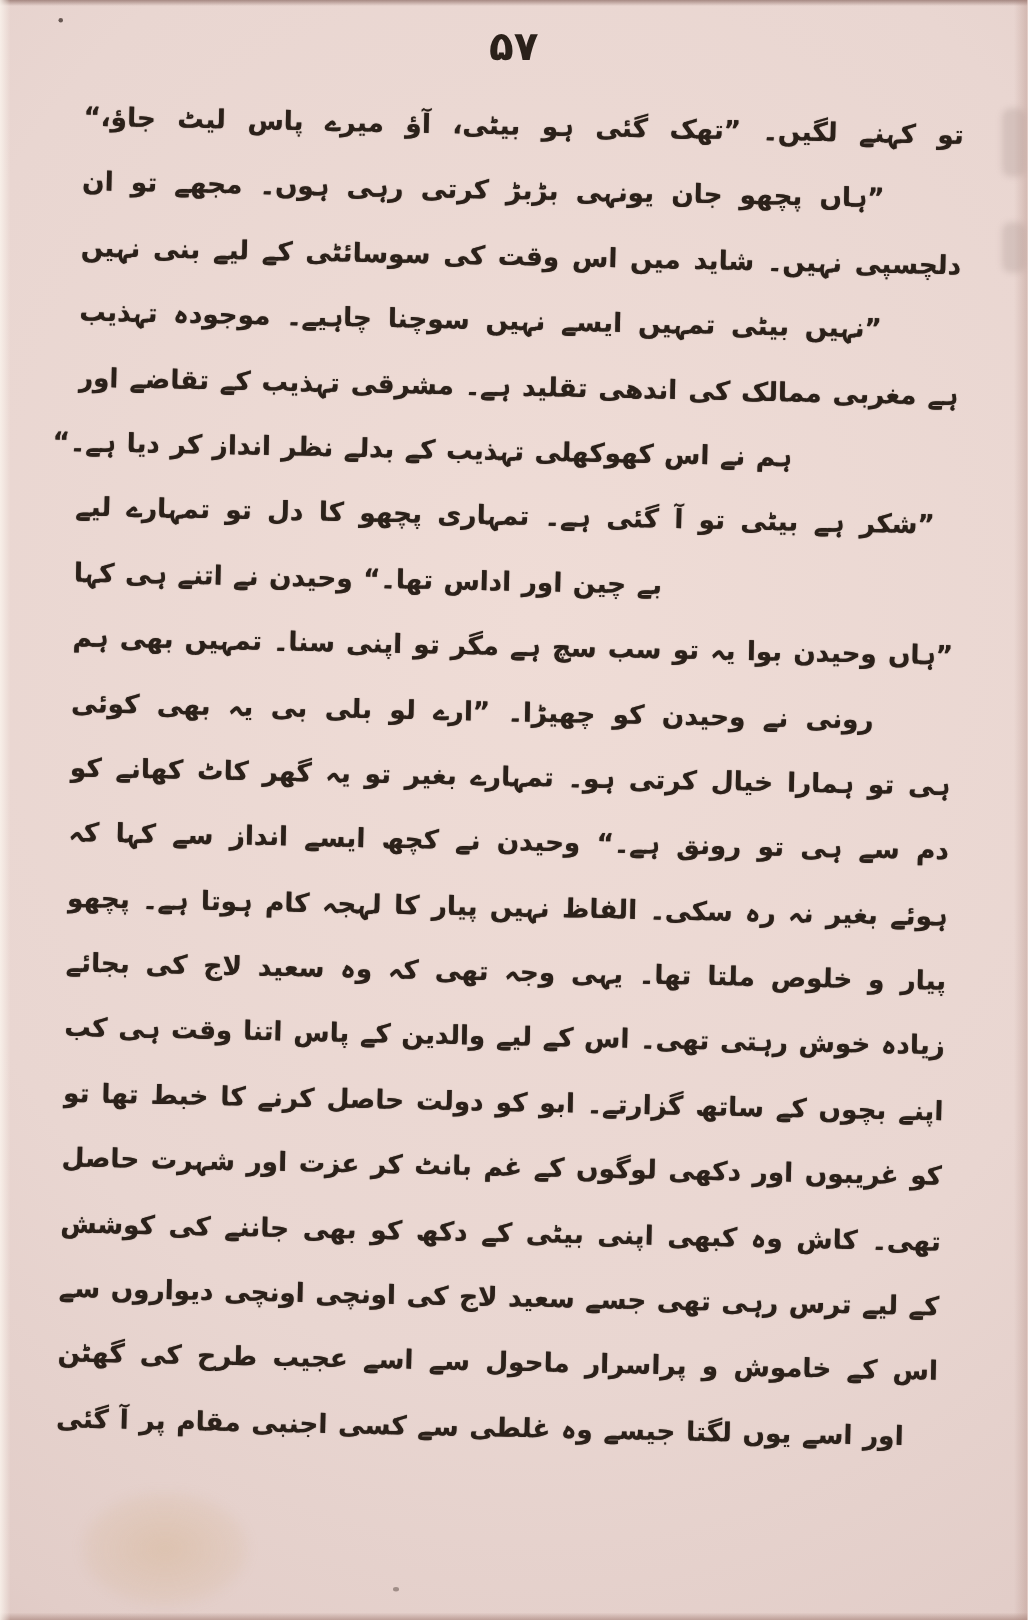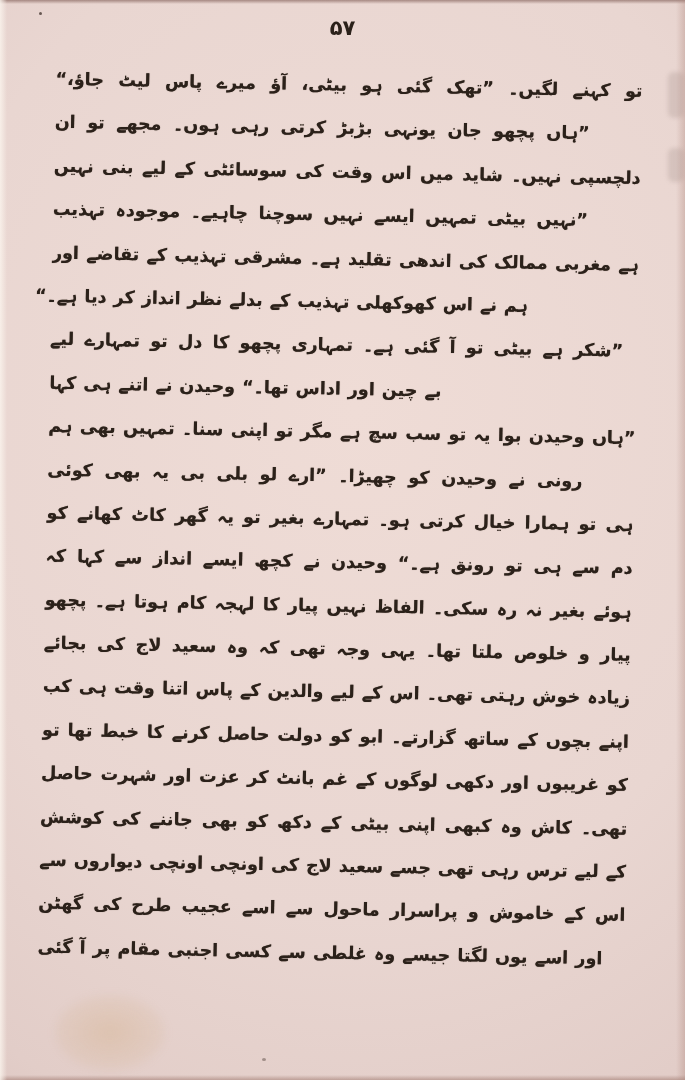--- a/index.html
+++ b/index.html
@@ -35,21 +35,21 @@
   .speck.s1{left:39px;top:12px;width:3px;height:3px;}
   .speck.s2{left:262px;top:1058px;width:4px;height:3px;opacity:.55;}
   .bleed{position:absolute;right:1px;width:16px;background:rgba(120,100,95,0.18);
     filter:blur(2px);border-radius:6px;}
   .bleed.b1{top:72px;height:46px;}
   .bleed.b2{top:148px;height:34px;}
 
   .page-number{
     position:absolute;top:16px;left:0;right:0;
     text-align:center;
-    font-size:21px;font-weight:700;color:var(--ink);
+    font-size:27px;font-weight:700;color:var(--ink);
     letter-spacing:2px;
   }
 
   .text-block{
     position:absolute;top:70px;right:42px;left:56px;
     transform:rotate(1.2deg);
     transform-origin:top right;
     color:var(--ink);
   }
   .line{

